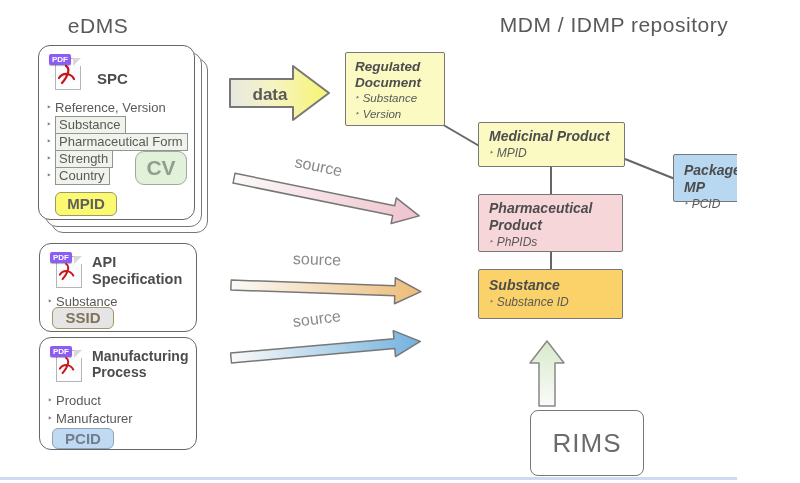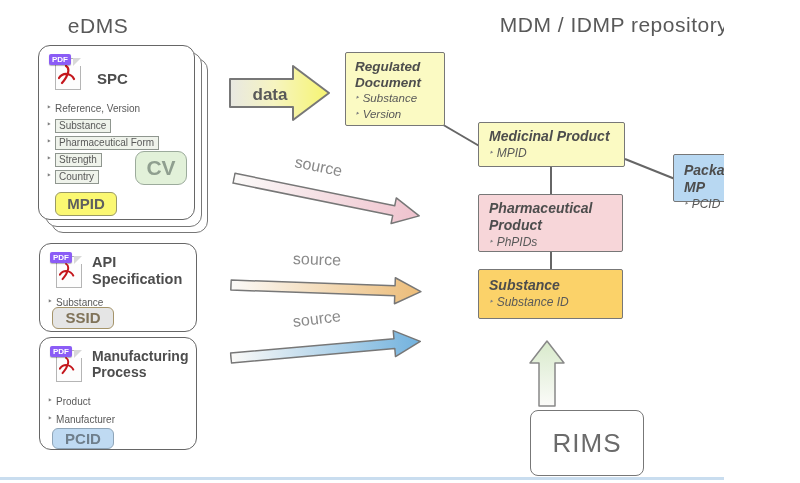--- a/index.html
+++ b/index.html
@@ -1,26 +1,26 @@
 <!DOCTYPE html>
 <html><head>
 <meta charset="utf-8">
 <style>
   html,body{margin:0;padding:0;background:#fff;}
   body{font-family:"Liberation Sans", sans-serif;color:#595959;}
-  .stage{position:relative;width:724px;height:483px;background:#fff;overflow:hidden;}
+  .stage{position:relative;width:724px;height:483px;background:#fff;overflow:hidden;padding-left:13px;}
 
   .sec-title{position:absolute;font-size:21px;color:#595959;text-align:center;letter-spacing:.5px;}
 
   
   .card{position:absolute;background:#fff;border:1.5px solid #666;border-radius:12px;box-sizing:border-box;}
   .stacklayer{position:absolute;background:#fff;border:1.5px solid #777;border-radius:12px;box-sizing:border-box;}
   .card-title{position:absolute;font-weight:bold;font-size:15px;color:#4d4d4d;line-height:1.15;}
 
-  .attr-row{position:absolute;font-size:10px;color:#595959;white-space:nowrap;}
+  .attr-row{position:absolute;font-size:13px;color:#595959;white-space:nowrap;}
   .attr-row::before{content:"\2023";color:#7f7f7f;font-size:11px;margin-right:4px;vertical-align:1px;}
   .attr-boxed{display:inline-block;background:#EFF3EB;border:1px solid #8f968f;padding:0 4px 1px 3px;}
 
   .chip{position:absolute;box-sizing:border-box;text-align:center;font-weight:bold;border-radius:6px;}
   .chip-mpid{background:#FBF872;border:1px solid #9a9a66;color:#5f5f5f;font-size:15px;line-height:22px;}
   .chip-ssid{background:#e5e5e5;border:1px solid #a5946a;color:#807359;font-size:15px;line-height:20px;}
   .chip-pcid{background:#BFDAF2;border:1px solid #8fa5b8;color:#6f7f8c;font-size:15px;line-height:19px;}
   .chip-cv{background:#E2F1D9;border:1.5px solid #9cab9c;color:#8f9f8f;font-size:21px;line-height:31px;border-radius:9px;}
 
   

